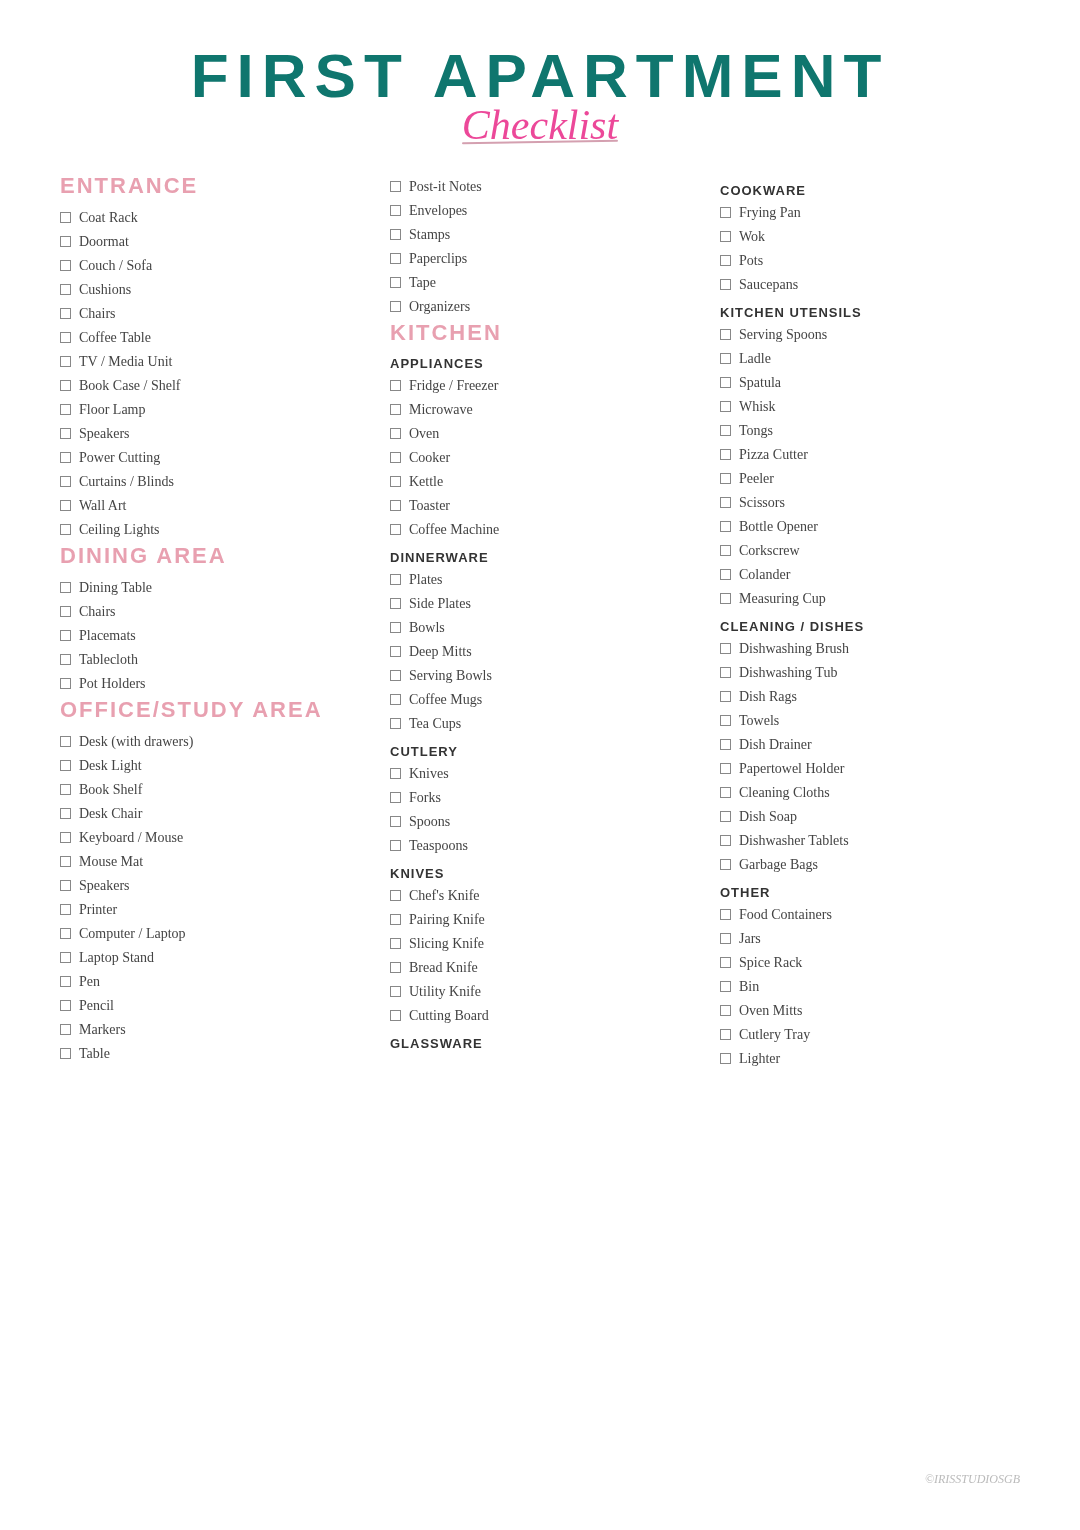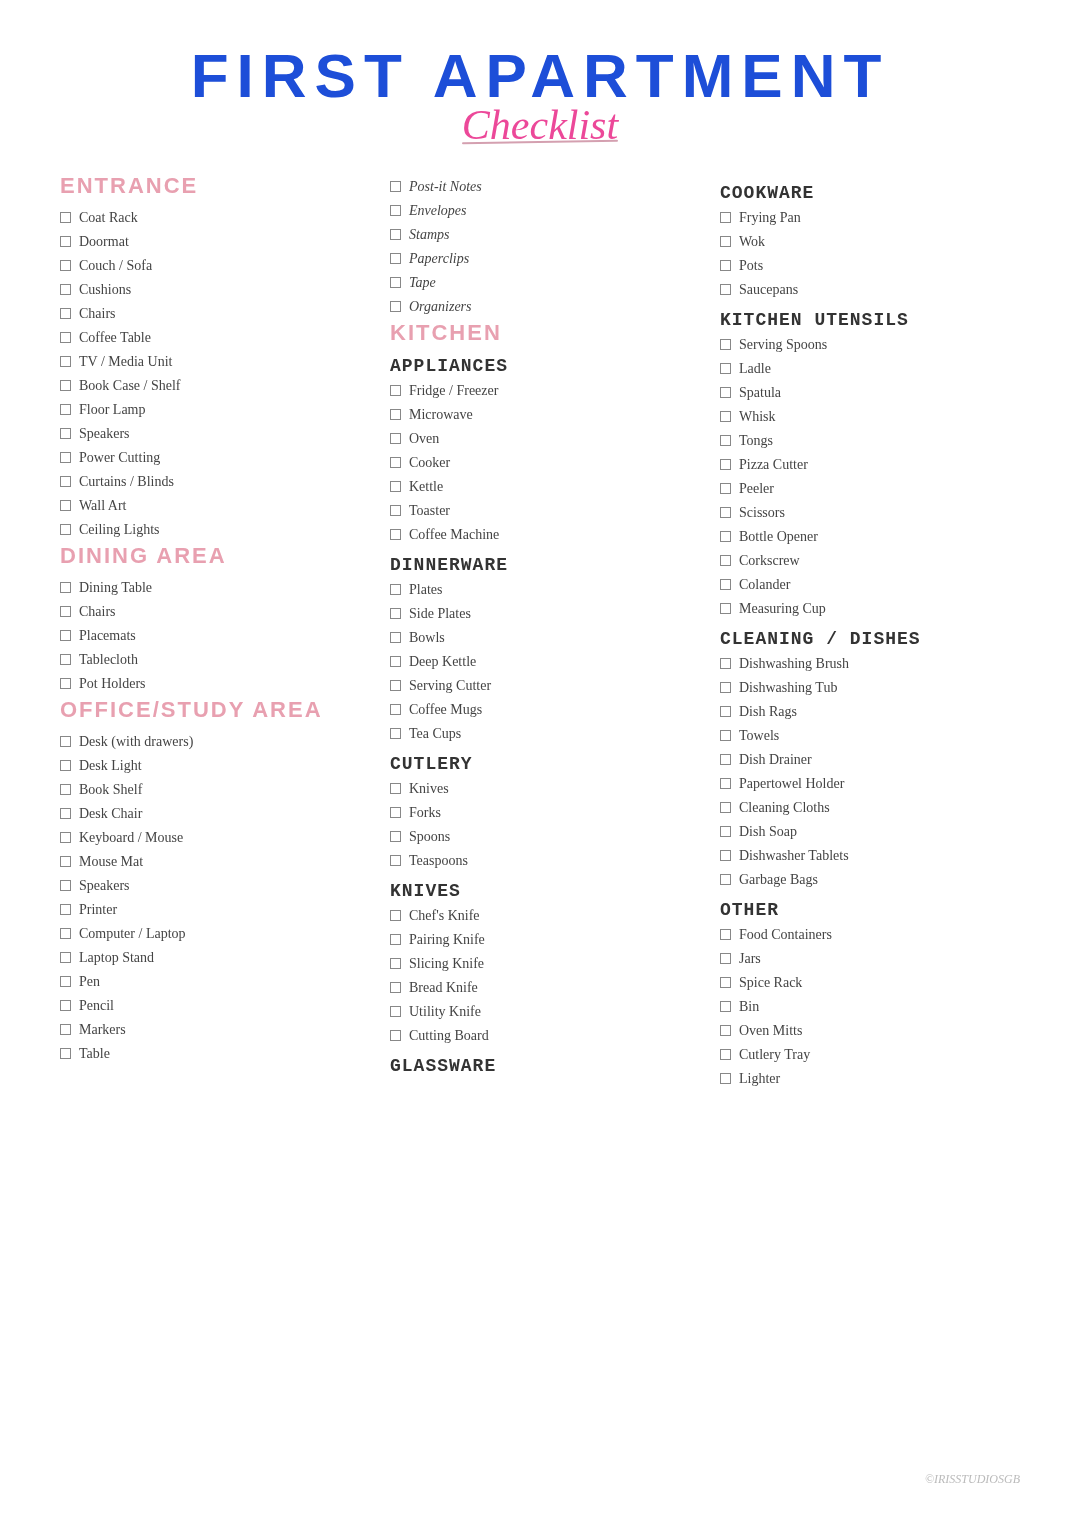--- a/index.html
+++ b/index.html
@@ -17,21 +17,21 @@
     .page-header {
       text-align: center;
       margin-bottom: 30px;
     }
 
     .main-title {
       font-family: 'Arial', sans-serif;
       font-size: 62px;
       font-weight: 900;
       letter-spacing: 8px;
-      color: #1d4ed8;
+      color: #0f766e;
       text-transform: uppercase;
       margin-bottom: 0;
     }
 
     .subtitle {
       font-family: 'Georgia', serif;
       font-style: italic;
       font-size: 42px;
       color: #ec4899;
       font-weight: 300;
@@ -62,22 +62,22 @@
       font-family: 'Arial', sans-serif;
       font-size: 22px;
       font-weight: 700;
       color: #e8a0b0;
       letter-spacing: 2px;
       text-transform: uppercase;
       margin-bottom: 8px;
     }
 
     .sub-section-title {
-      font-family: Liberation Mono, monospace;
-      font-size: 18px;
+      font-family: Liberation Sans, sans-serif;
+      font-size: 13px;
       font-weight: 900;
       color: #333;
       letter-spacing: 1px;
       text-transform: uppercase;
       margin-top: 10px;
       margin-bottom: 4px;
     }
 
     .checklist-item {
       display: flex;
@@ -262,21 +262,21 @@
         </div>
       <div class="checklist-item">
           <span class="checkbox"></span>
           <span>Table</span>
         </div>
     </div>
   </div>
 
   <div class="col-middle">
 
-    <div style="margin-top: 0; font-style: italic;">
+    <div style="margin-top: 0;">
       <div class="checklist-item">
           <span class="checkbox"></span>
           <span>Post-it Notes</span>
         </div>
       <div class="checklist-item">
           <span class="checkbox"></span>
           <span>Envelopes</span>
         </div>
       <div class="checklist-item">
           <span class="checkbox"></span>
@@ -339,25 +339,25 @@
       <div class="checklist-item">
           <span class="checkbox"></span>
           <span>Side Plates</span>
         </div>
       <div class="checklist-item">
           <span class="checkbox"></span>
           <span>Bowls</span>
         </div>
       <div class="checklist-item">
           <span class="checkbox"></span>
-          <span>Deep Kettle</span>
-        </div>
-      <div class="checklist-item">
-          <span class="checkbox"></span>
-          <span>Serving Cutter</span>
+          <span>Deep Mitts</span>
+        </div>
+      <div class="checklist-item">
+          <span class="checkbox"></span>
+          <span>Serving Bowls</span>
         </div>
       <div class="checklist-item">
           <span class="checkbox"></span>
           <span>Coffee Mugs</span>
         </div>
       <div class="checklist-item">
           <span class="checkbox"></span>
           <span>Tea Cups</span>
         </div>
     </div>

